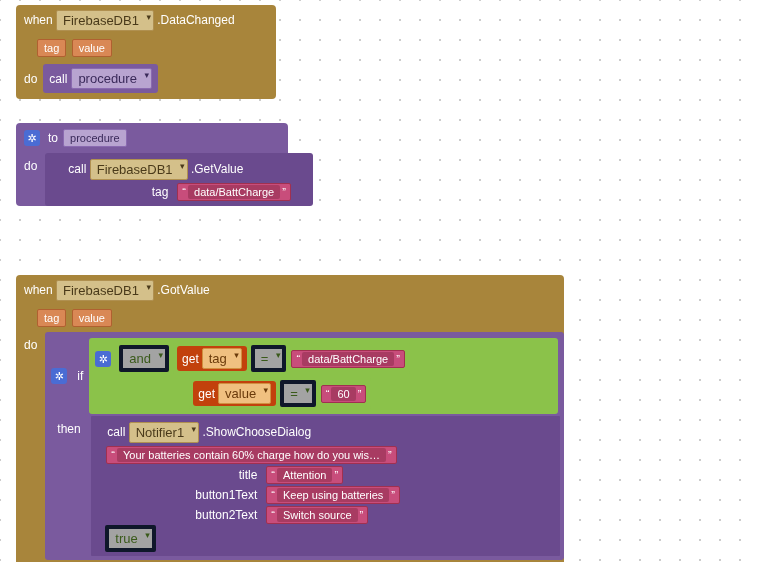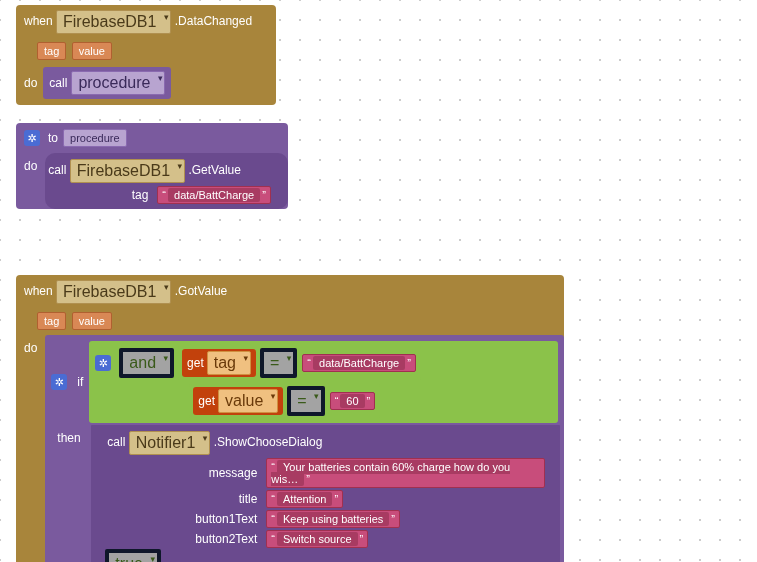--- a/index.html
+++ b/index.html
@@ -30,21 +30,21 @@
     color: #fff;
     margin-right: 4px;
     vertical-align: middle;
   }
   .dropdown {
     display: inline-block;
     background: #d4c08a;
     color: #4a3a1a;
     padding: 2px 14px 2px 6px;
     border-radius: 2px;
-    font-size: 16px;
+    font-size: 13px;
     position: relative;
     border: 1px solid #b09050;
     vertical-align: middle;
   }
   .dropdown.purple-dd {
     background: #b8a4d0;
     color: #3a2a5a;
     border: 1px solid #8a6ab0;
   }
   .dropdown.orange-dd {
@@ -104,21 +104,21 @@
   #blk1 .params { padding: 2px 8px 4px 20px; }
   #blk1 .do { padding: 2px 8px 6px 8px; display: flex; align-items: center; }
   #blk1 .do-lab { margin-right: 6px; }
   #blk1 .call-blk { background: #7a5a9e; padding: 4px 6px; border-radius: 3px; display: inline-flex; align-items: center; gap: 4px; }
   
   
   #blk2 { left: 16px; top: 123px; width: 272px; border-radius: 4px; background: #7a5a9e; }
   #blk2 .head { padding: 5px 8px; display: flex; align-items: center; gap: 4px; }
   #blk2 .do-area { display: flex; }
   #blk2 .do-lab { padding: 6px 8px; }
-  #blk2 .call-blk { background: #6a4a8e; padding: 4px 1px; border-radius: 10px; flex: 1; }
+  #blk2 .call-blk { background: #6a4a8e; padding: 4px 21px; border-radius: 3px; flex: 1; }
   #blk2 .call-head { padding: 2px 2px; }
   #blk2 .slot-row { }
   
   
   #blk3 { left: 16px; top: 275px; width: 548px; border-radius: 4px; }
   #blk3 .head { padding: 5px 8px; }
   #blk3 .params { padding: 2px 8px 4px 20px; }
   #blk3 .do-area { display: flex; padding-bottom: 8px; }
   #blk3 .do-lab { padding: 6px 8px; }
   #blk3 .if-blk { background: #7a5a9e; border-radius: 3px; flex: 1; padding: 4px; }
@@ -219,21 +219,20 @@
       </div>
       <div class="then-area">
         <div class="then-lab kw">then</div>
         <div class="notif-blk">
           <div class="notif-head">
             <span class="kw">call</span>
             <span class="dropdown">Notifier1</span>
             <span class="kw">.ShowChooseDialog</span>
           </div>
           <div class="slot-row">
-            <div class="slot-label" style="min-width:160px">message</div>
             <span class="chip quote-chip">“<span class="inner">Your batteries contain 60% charge how do you wis…</span>”</span>
           </div>
           <div class="slot-row">
             <div class="slot-label" style="min-width:160px">title</div>
             <span class="chip quote-chip">“<span class="inner">Attention</span>”</span>
           </div>
           <div class="slot-row">
             <div class="slot-label" style="min-width:160px">button1Text</div>
             <span class="chip quote-chip">“<span class="inner">Keep using batteries</span>”</span>
           </div>

